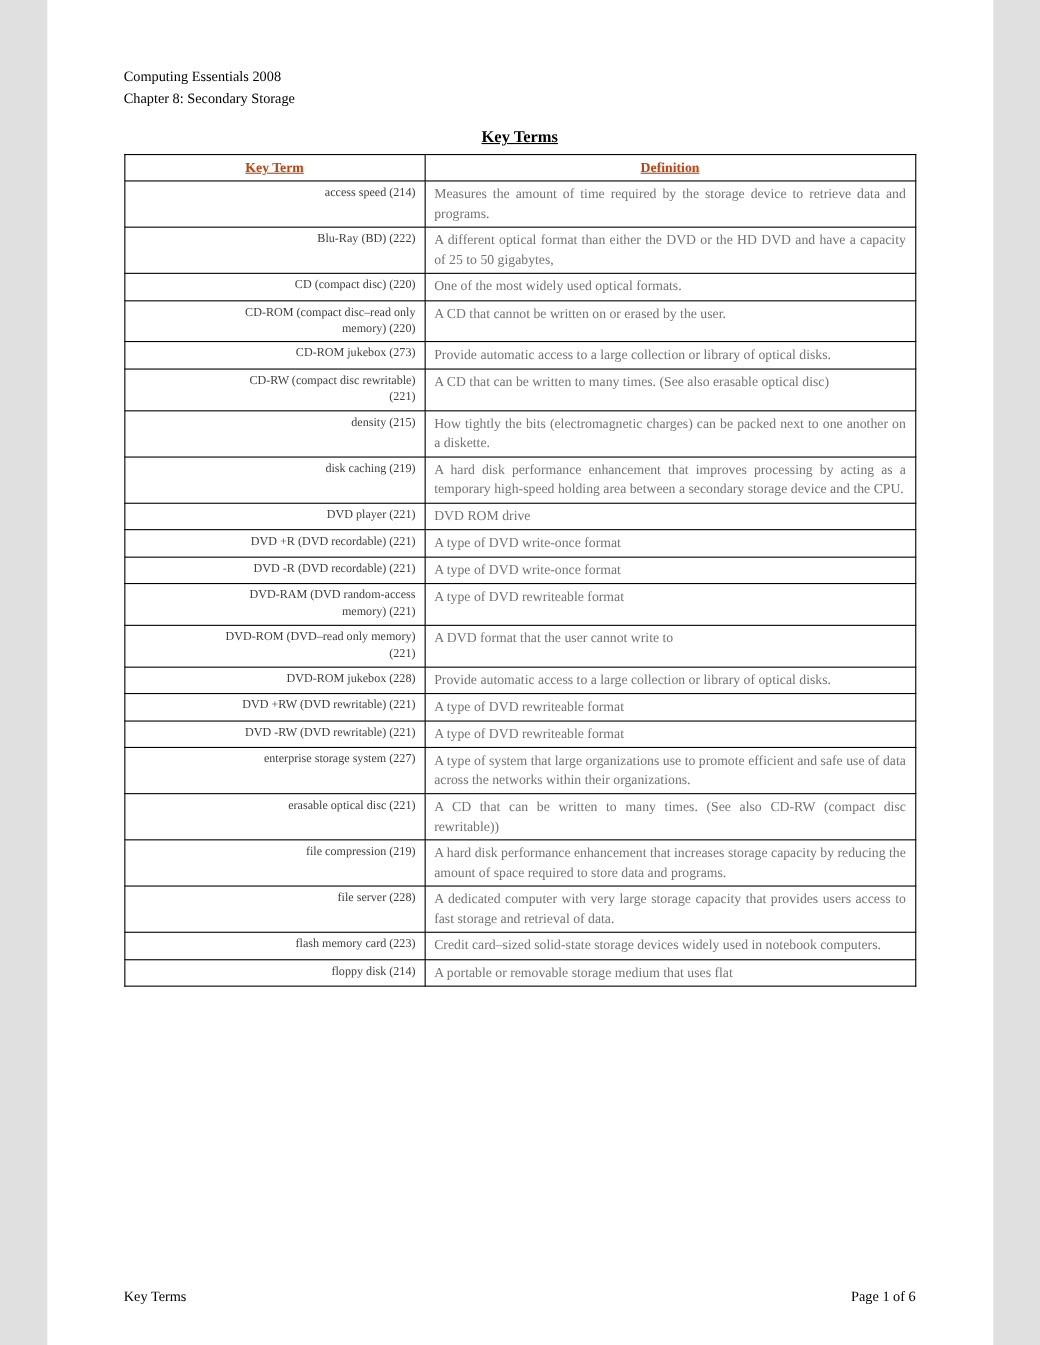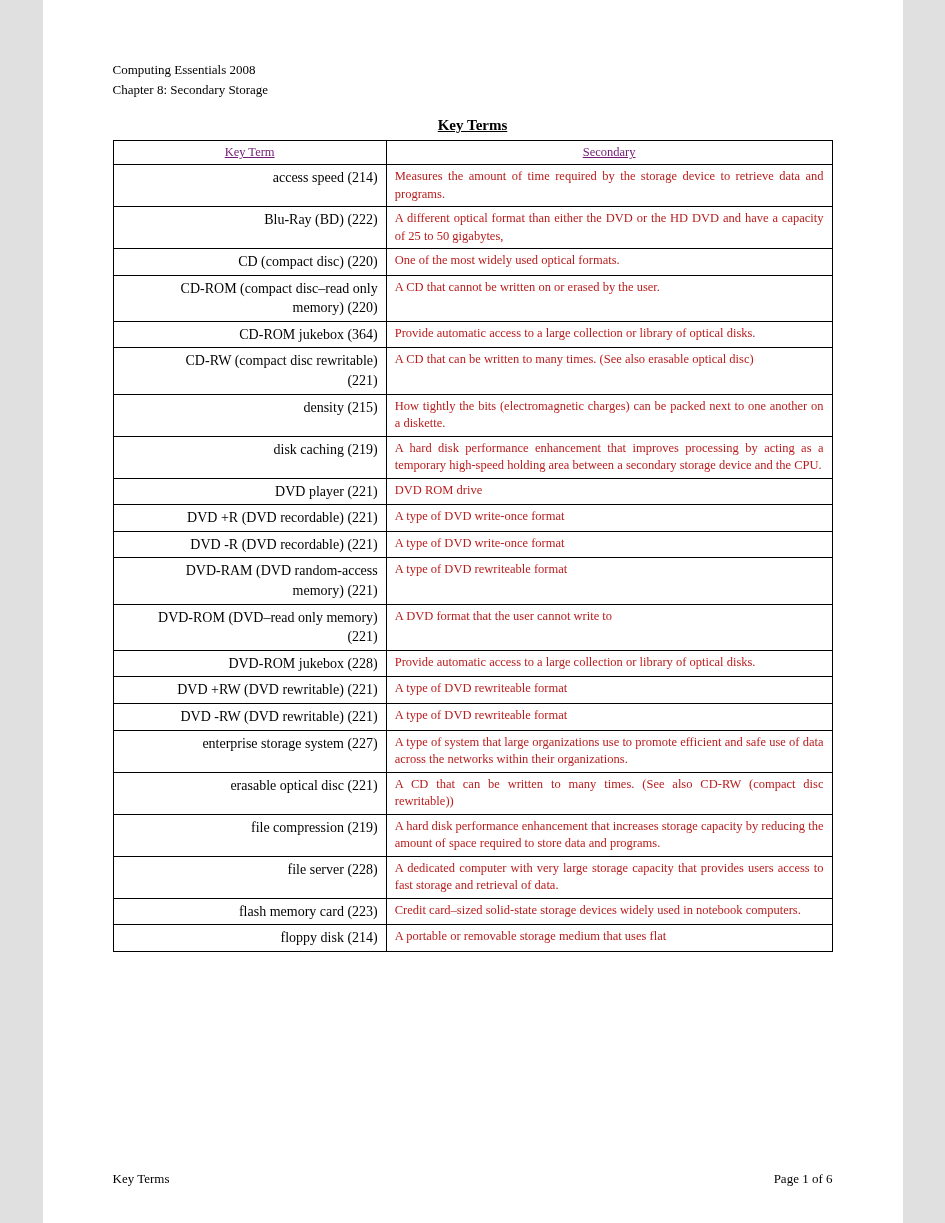--- a/index.html
+++ b/index.html
@@ -38,42 +38,42 @@
     }
     table {
       width: 100%;
       border-collapse: collapse;
       font-size: 12.5px;
     }
     table th {
       border: 1px solid #000;
       padding: 4px 8px;
       text-align: center;
-      font-weight: normal;
+      font-weight: bold;
       text-decoration: underline;
       background: #fff;
-      color: #701a75;
+      color: #c2410c;
     }
     table td {
       border: 1px solid #000;
       padding: 3px 8px;
       vertical-align: top;
       color: #000;
       line-height: 1.4;
     }
     table td.term {
       text-align: right;
       width: 38%;
-      color: #000000;
-      font-size: 14px;
+      color: #404040;
+      font-size: 11px;
     }
     table td.def {
       width: 62%;
       text-align: justify;
-      color: #b91c1c;
+      color: #737373;
     }
     .footer {
       position: absolute;
       bottom: 36px;
       left: 70px;
       right: 70px;
       display: flex;
       justify-content: space-between;
       font-size: 13px;
       color: #000;
@@ -87,42 +87,42 @@
     <div>Computing  Essentials  2008</div>
     <div>Chapter 8:  Secondary  Storage</div>
   </div>
 
   <div class="section-title">Key Terms</div>
 
   <table>
     <thead>
       <tr>
         <th>Key  Term</th>
-        <th>Secondary</th>
+        <th>Definition</th>
       </tr>
     </thead>
     <tbody id="table-body">
     <tr>
           <td class="term">access  speed  (214)</td>
           <td class="def">Measures the amount of time required by the storage device to retrieve data and programs.</td>
         </tr>
         <tr>
           <td class="term">Blu-Ray  (BD)  (222)</td>
           <td class="def">A different optical format than either the DVD or the HD DVD and have a capacity of 25 to 50 gigabytes,</td>
         </tr>
         <tr>
           <td class="term">CD  (compact  disc)  (220)</td>
           <td class="def">One of the most widely used optical formats.</td>
         </tr>
         <tr>
           <td class="term">CD-ROM  (compact  disc–read  only<br>memory)  (220)</td>
           <td class="def">A CD that cannot be written on or erased by the user.</td>
         </tr>
         <tr>
-          <td class="term">CD-ROM  jukebox  (364)</td>
+          <td class="term">CD-ROM  jukebox  (273)</td>
           <td class="def">Provide automatic access to a large collection or library of optical disks.</td>
         </tr>
         <tr>
           <td class="term">CD-RW  (compact  disc  rewritable)<br>(221)</td>
           <td class="def">A CD that can be written to many times.  (See also erasable optical disc)</td>
         </tr>
         <tr>
           <td class="term">density  (215)</td>
           <td class="def">How tightly the bits (electromagnetic charges) can be packed next to one another on a diskette.</td>
         </tr>

